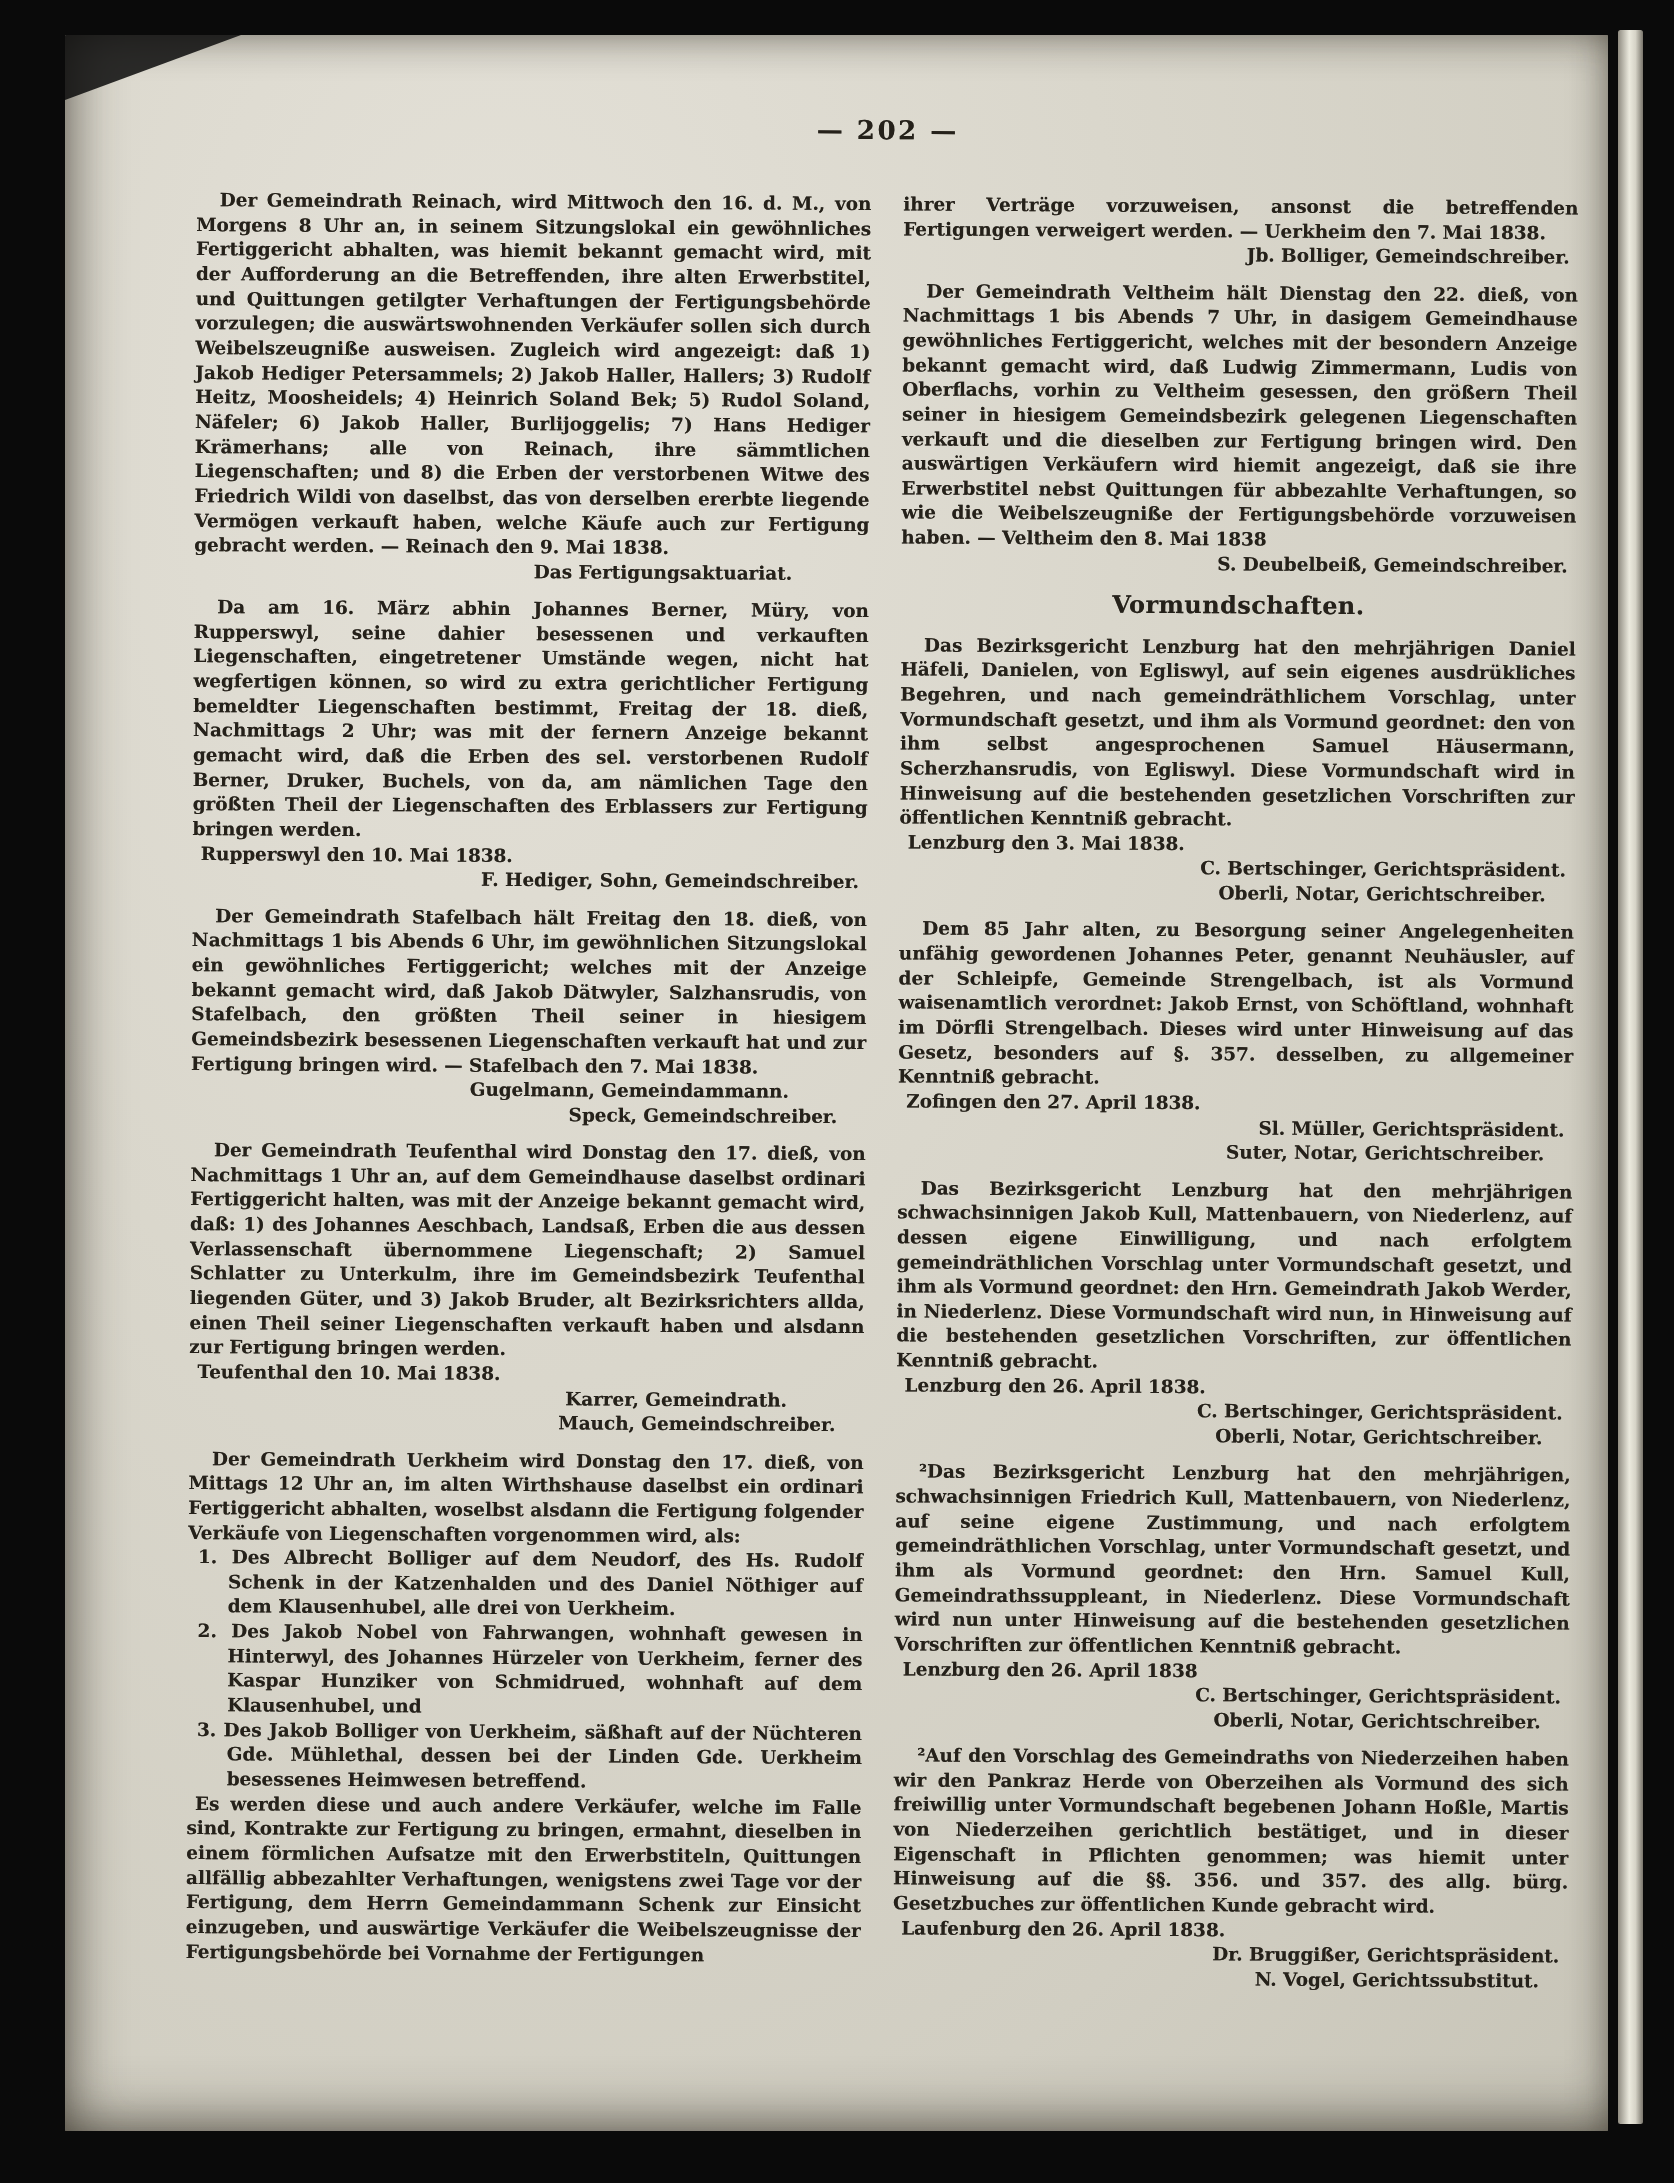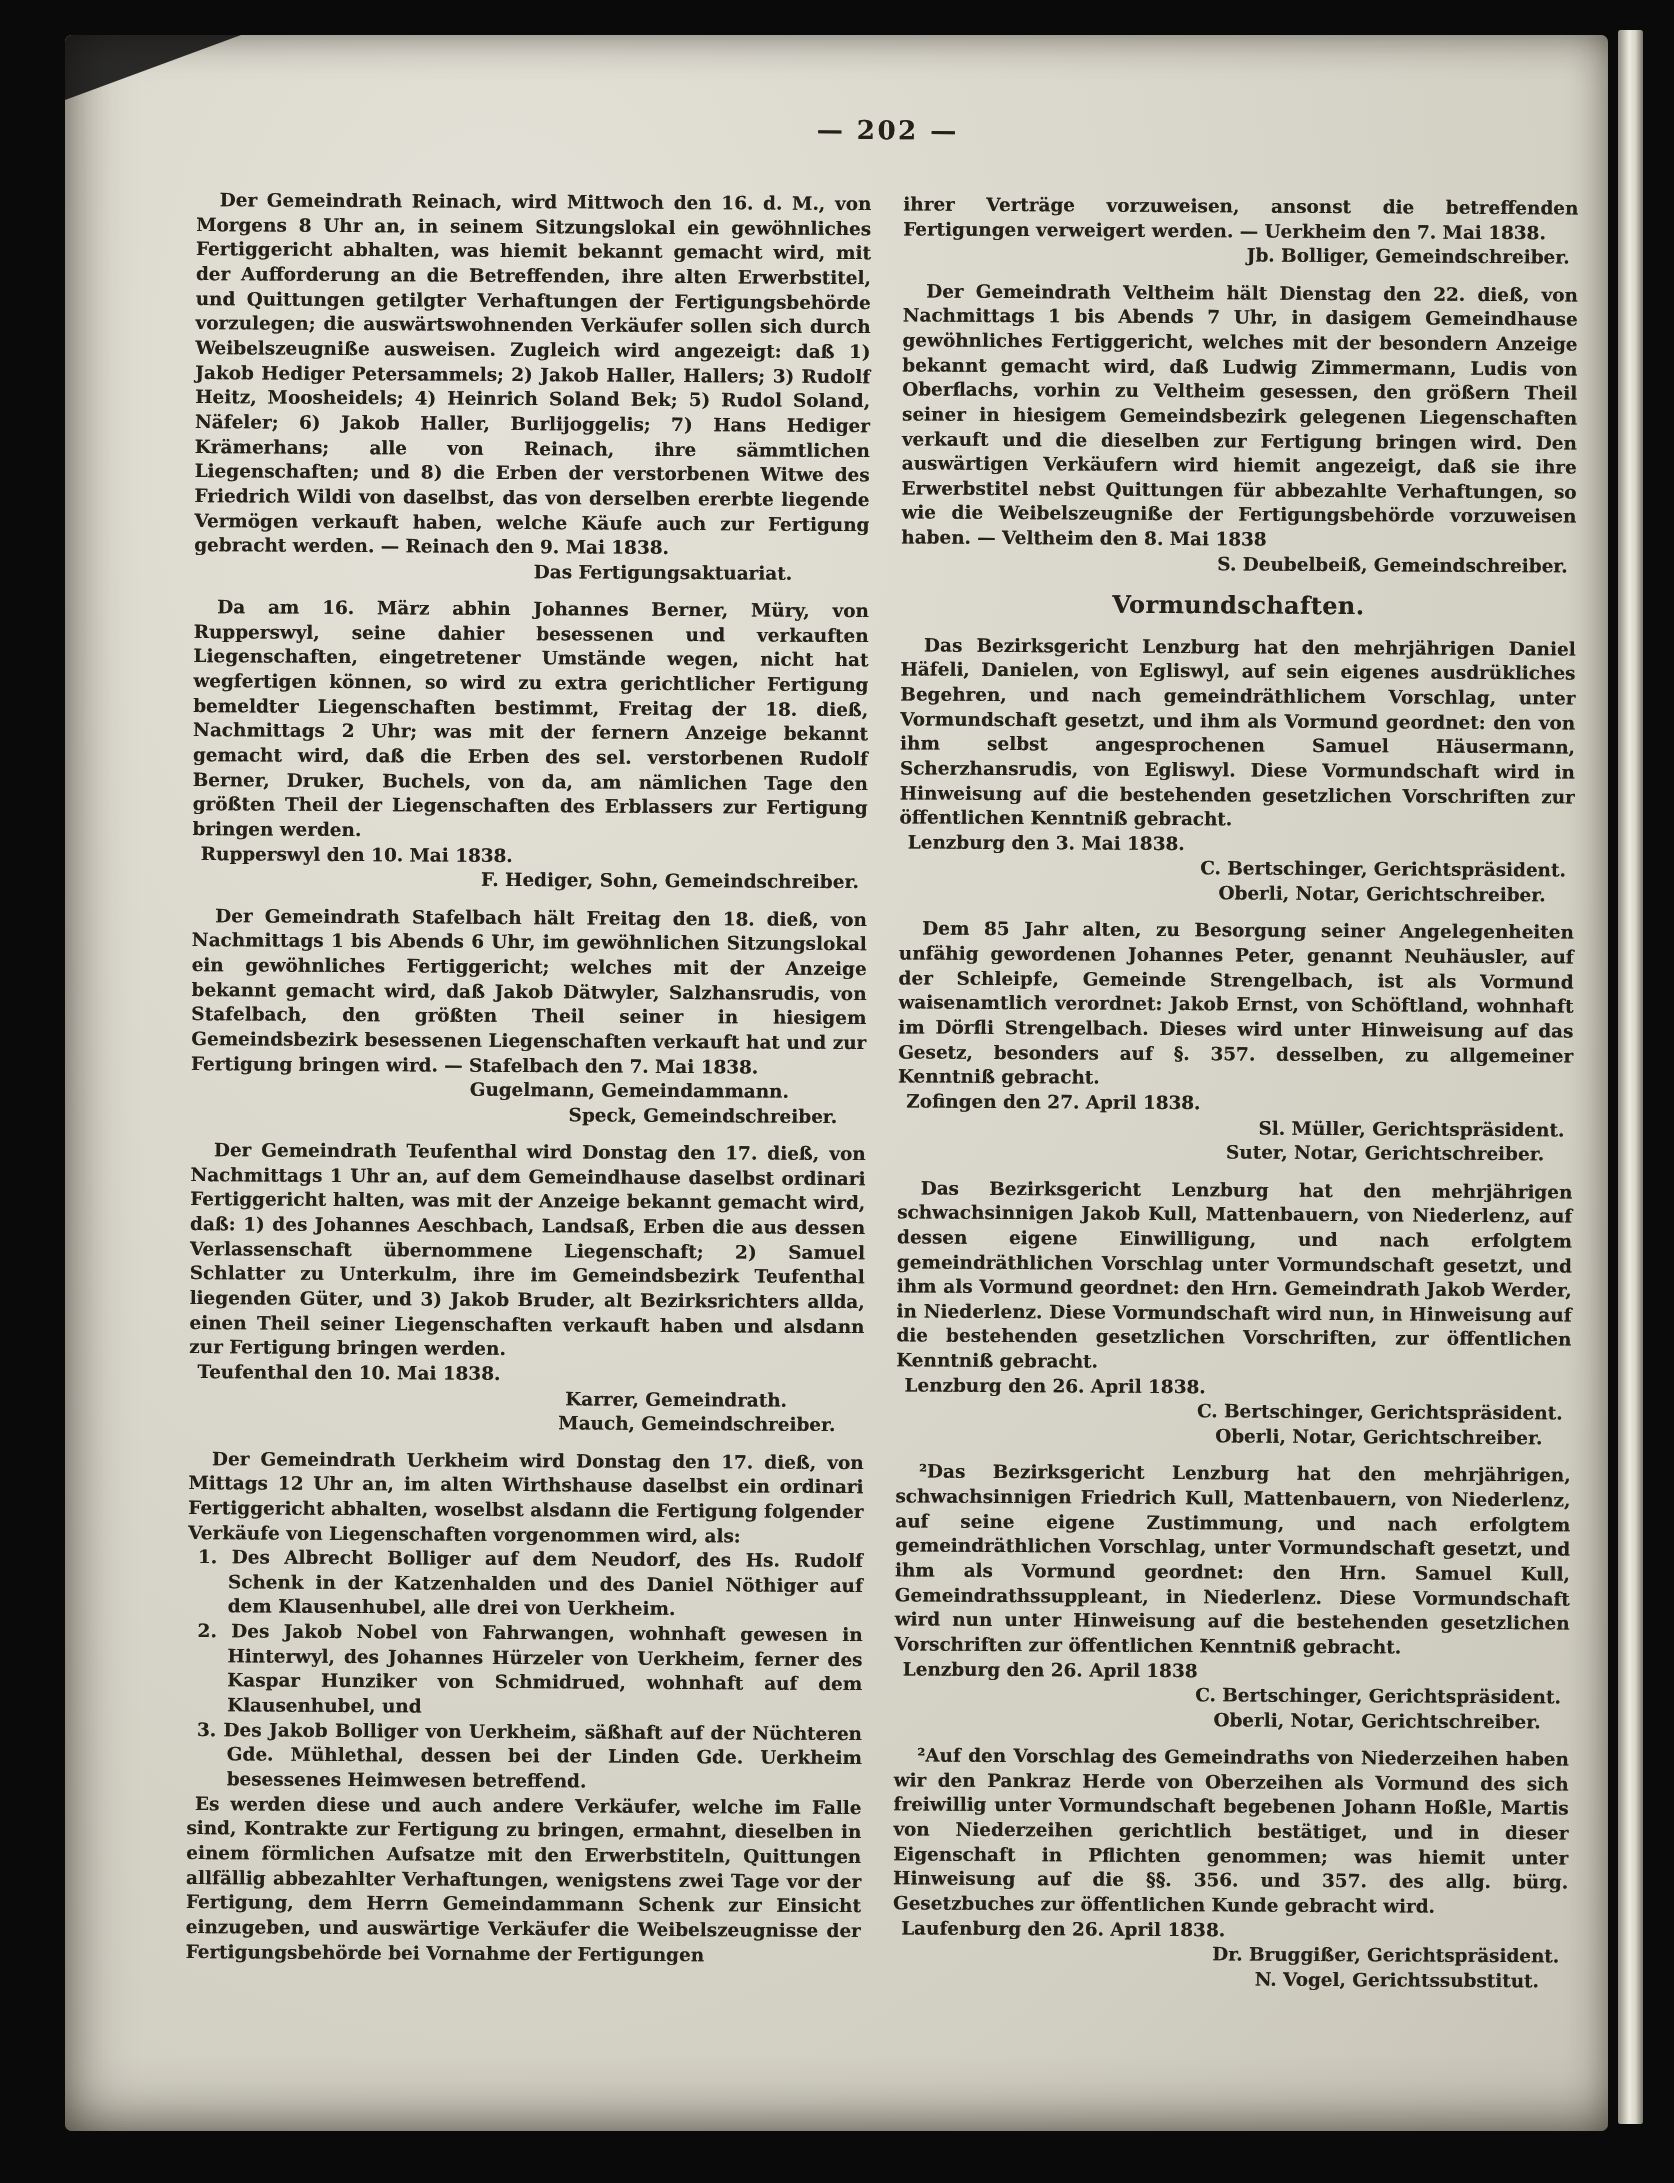--- a/index.html
+++ b/index.html
@@ -19,21 +19,21 @@
 
   .paper {
     position: absolute; left: 65px; top: 35px; right: 67px; bottom: 52px;
     background:
       radial-gradient(ellipse at 28% 18%, #e4e1d8 0%, #dad7cc 40%, #d1cec2 75%, #c7c4b7 100%);
     box-shadow:
       inset 28.5px 0 59px -23.4px rgba(35, 30, 20, 0.55),
       inset -18.4px 0 38px -17px rgba(35, 30, 20, 0.38),
       inset 0 -38px 59px -27px rgba(35, 30, 20, 0.45),
       inset 0 23.4px 42px -23.4px rgba(35, 30, 20, 0.30);
-    border-radius: 7px;
+    border-radius: 1px;
     overflow: hidden;
   }
   .corner-tear {
     position: absolute; left: 0; top: 0; width: 176px; height: 65px;
     background: #0a0a0a;
     clip-path: polygon(0 0, 100% 0, 0 100%);
     opacity: 0.85;
   }
 
   .content {

